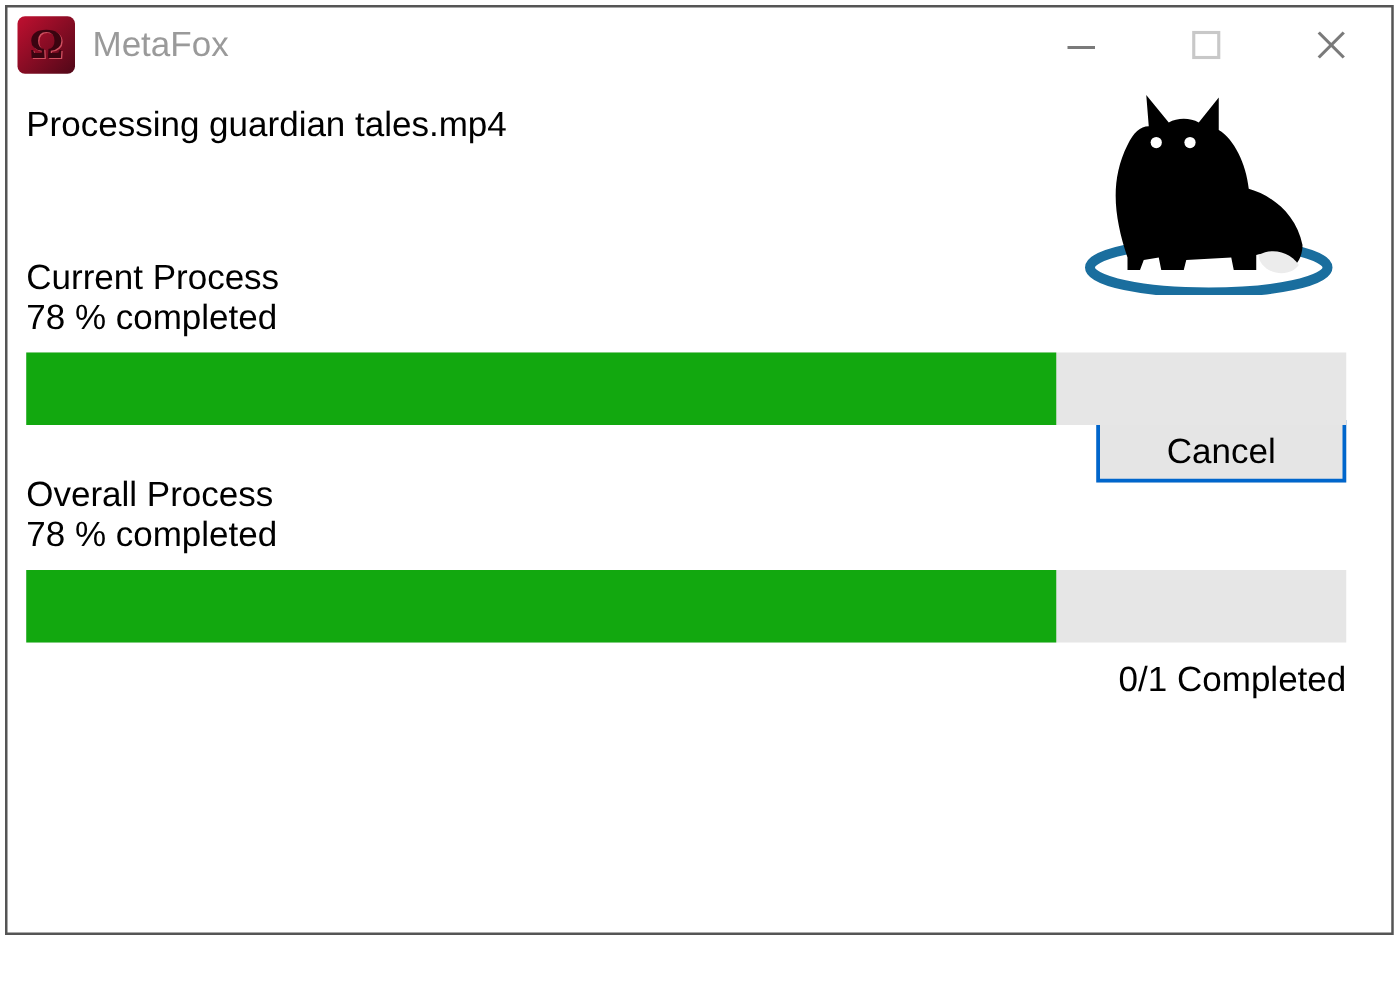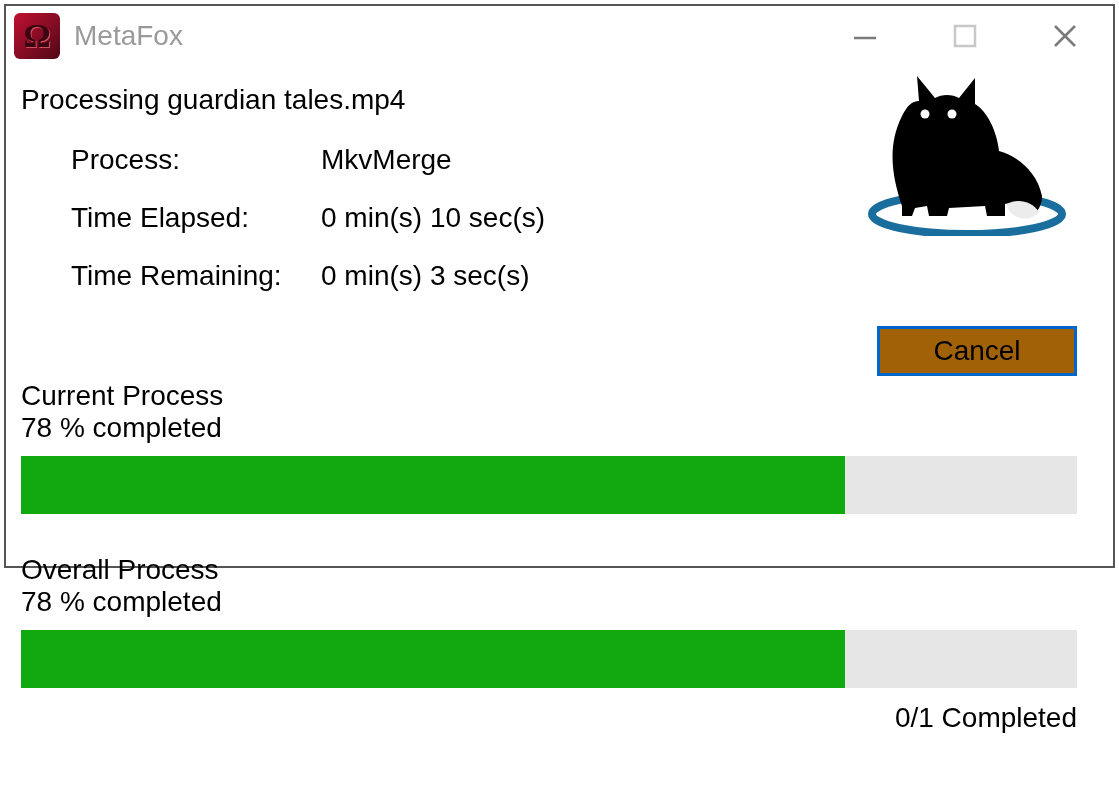--- a/index.html
+++ b/index.html
@@ -9,21 +9,21 @@
     font-family: "Segoe UI", Tahoma, Arial, sans-serif;
     font-size: 26px;
     color: #000;
     width: 1119px;
     height: 800px;
     overflow: hidden;
     padding: 4px;
   }
   .window {
     width: 1111px;
-    height: 564px;
+    height: 744px;
     border: 2px solid #555;
     background: #fff;
     position: relative;
   }
   .titlebar {
     height: 60px;
     display: flex;
     align-items: center;
     padding: 0 8px;
   }
@@ -88,25 +88,25 @@
   .info-label { width: 250px; }
   .fox-area {
     position: absolute;
     top: -10px;
     right: 36px;
     width: 220px;
     height: 180px;
   }
   .cancel-btn {
     position: absolute;
-    top: 260px;
+    top: 270px;
     right: 36px;
     width: 200px;
     height: 50px;
-    background: #a16207;
+    background: #e5e5e5;
     border: 3px solid #0066cc;
     color: #000;
     font-size: 28px;
     font-family: inherit;
     cursor: pointer;
   }
   .section {
     margin-top: 40px;
   }
   .section-header {
@@ -157,34 +157,20 @@
             <line x1="25" y1="5" x2="5" y2="25" stroke-width="2.5"></line>
           </svg>
       </div>
     </div>
   </div>
 
   <div class="content">
 
     <div class="processing-line">Processing guardian tales.mp4</div>
 
-    <div class="info-block">
-      <div class="info-row">
-        <div class="info-label">Process:</div>
-        <div>MkvMerge</div>
-      </div>
-      <div class="info-row">
-        <div class="info-label">Time Elapsed:</div>
-        <div>0 min(s) 10 sec(s)</div>
-      </div>
-      <div class="info-row">
-        <div class="info-label">Time Remaining:</div>
-        <div>0 min(s) 3 sec(s)</div>
-      </div>
-    </div>
 
     <div class="fox-area">
       <svg width="220" height="180" viewBox="0 0 220 180">
         <ellipse cx="110" cy="158" rx="95" ry="20" fill="none" stroke="#1a6e9e" stroke-width="8"></ellipse>
         <path d="M 45 150
                  C 35 120, 30 90, 45 60
                  C 50 50, 55 45, 62 45
                  L 60 20
                  L 78 42
                  C 85 38, 95 38, 102 42

